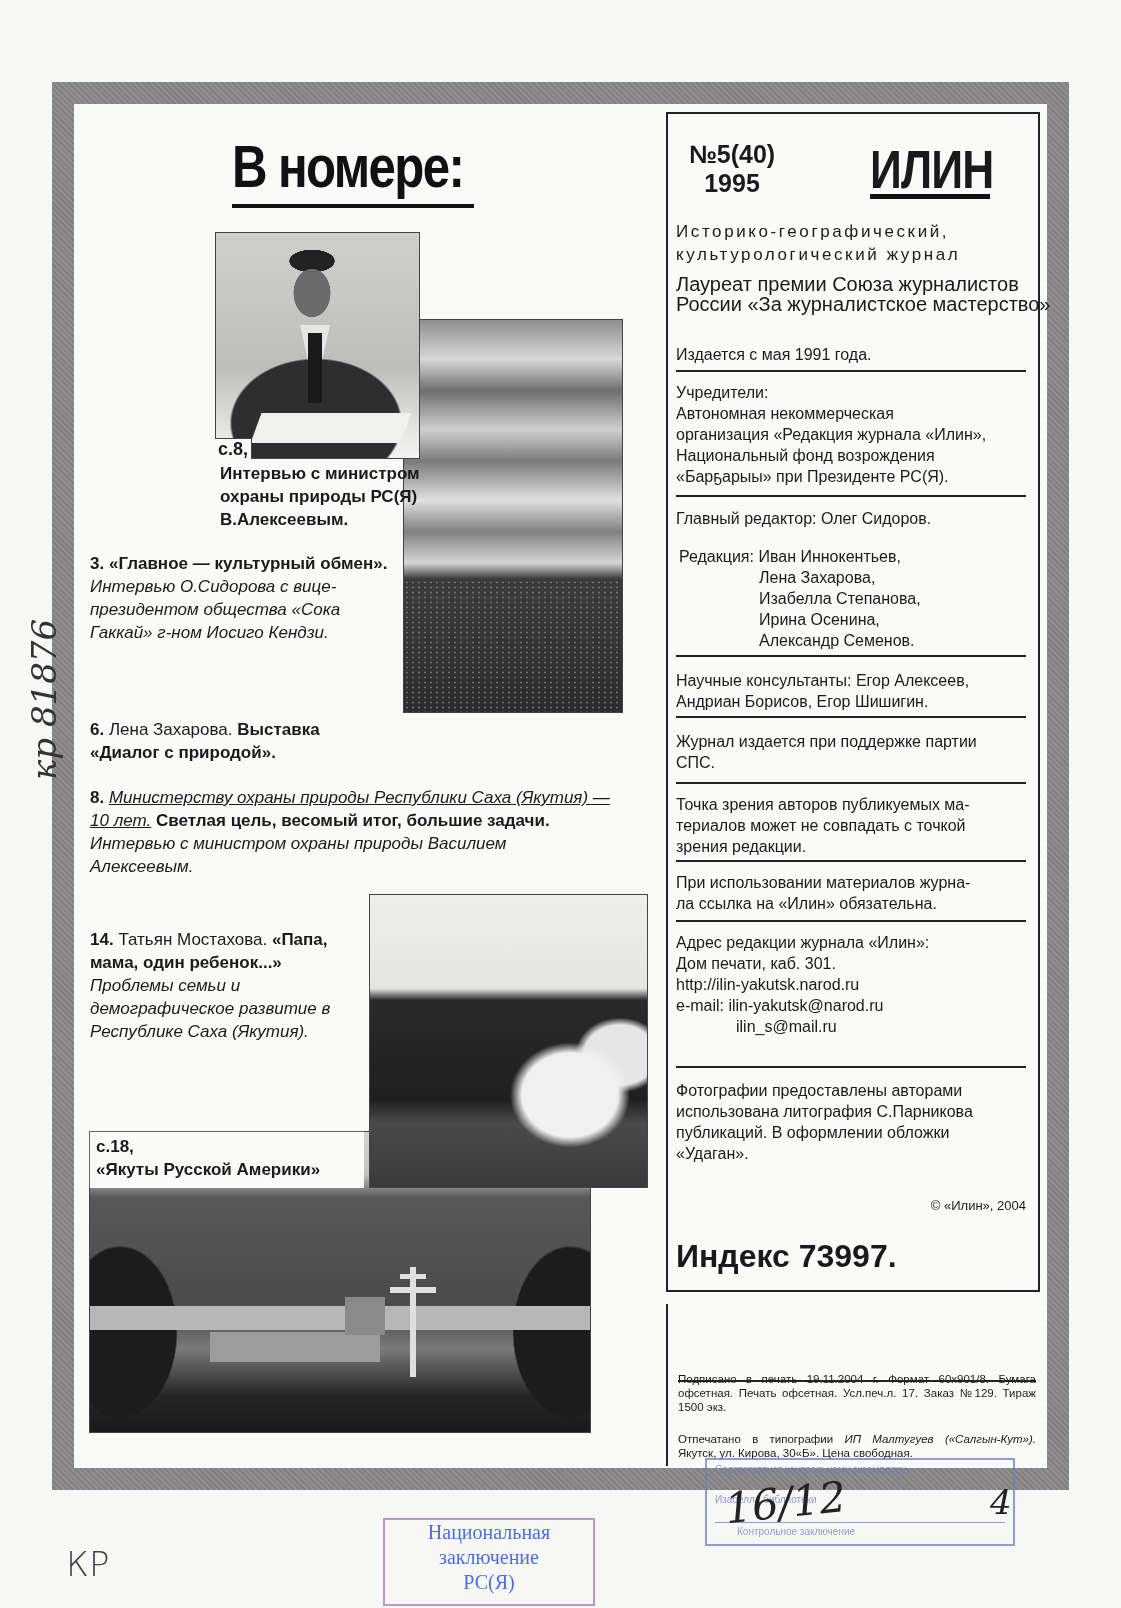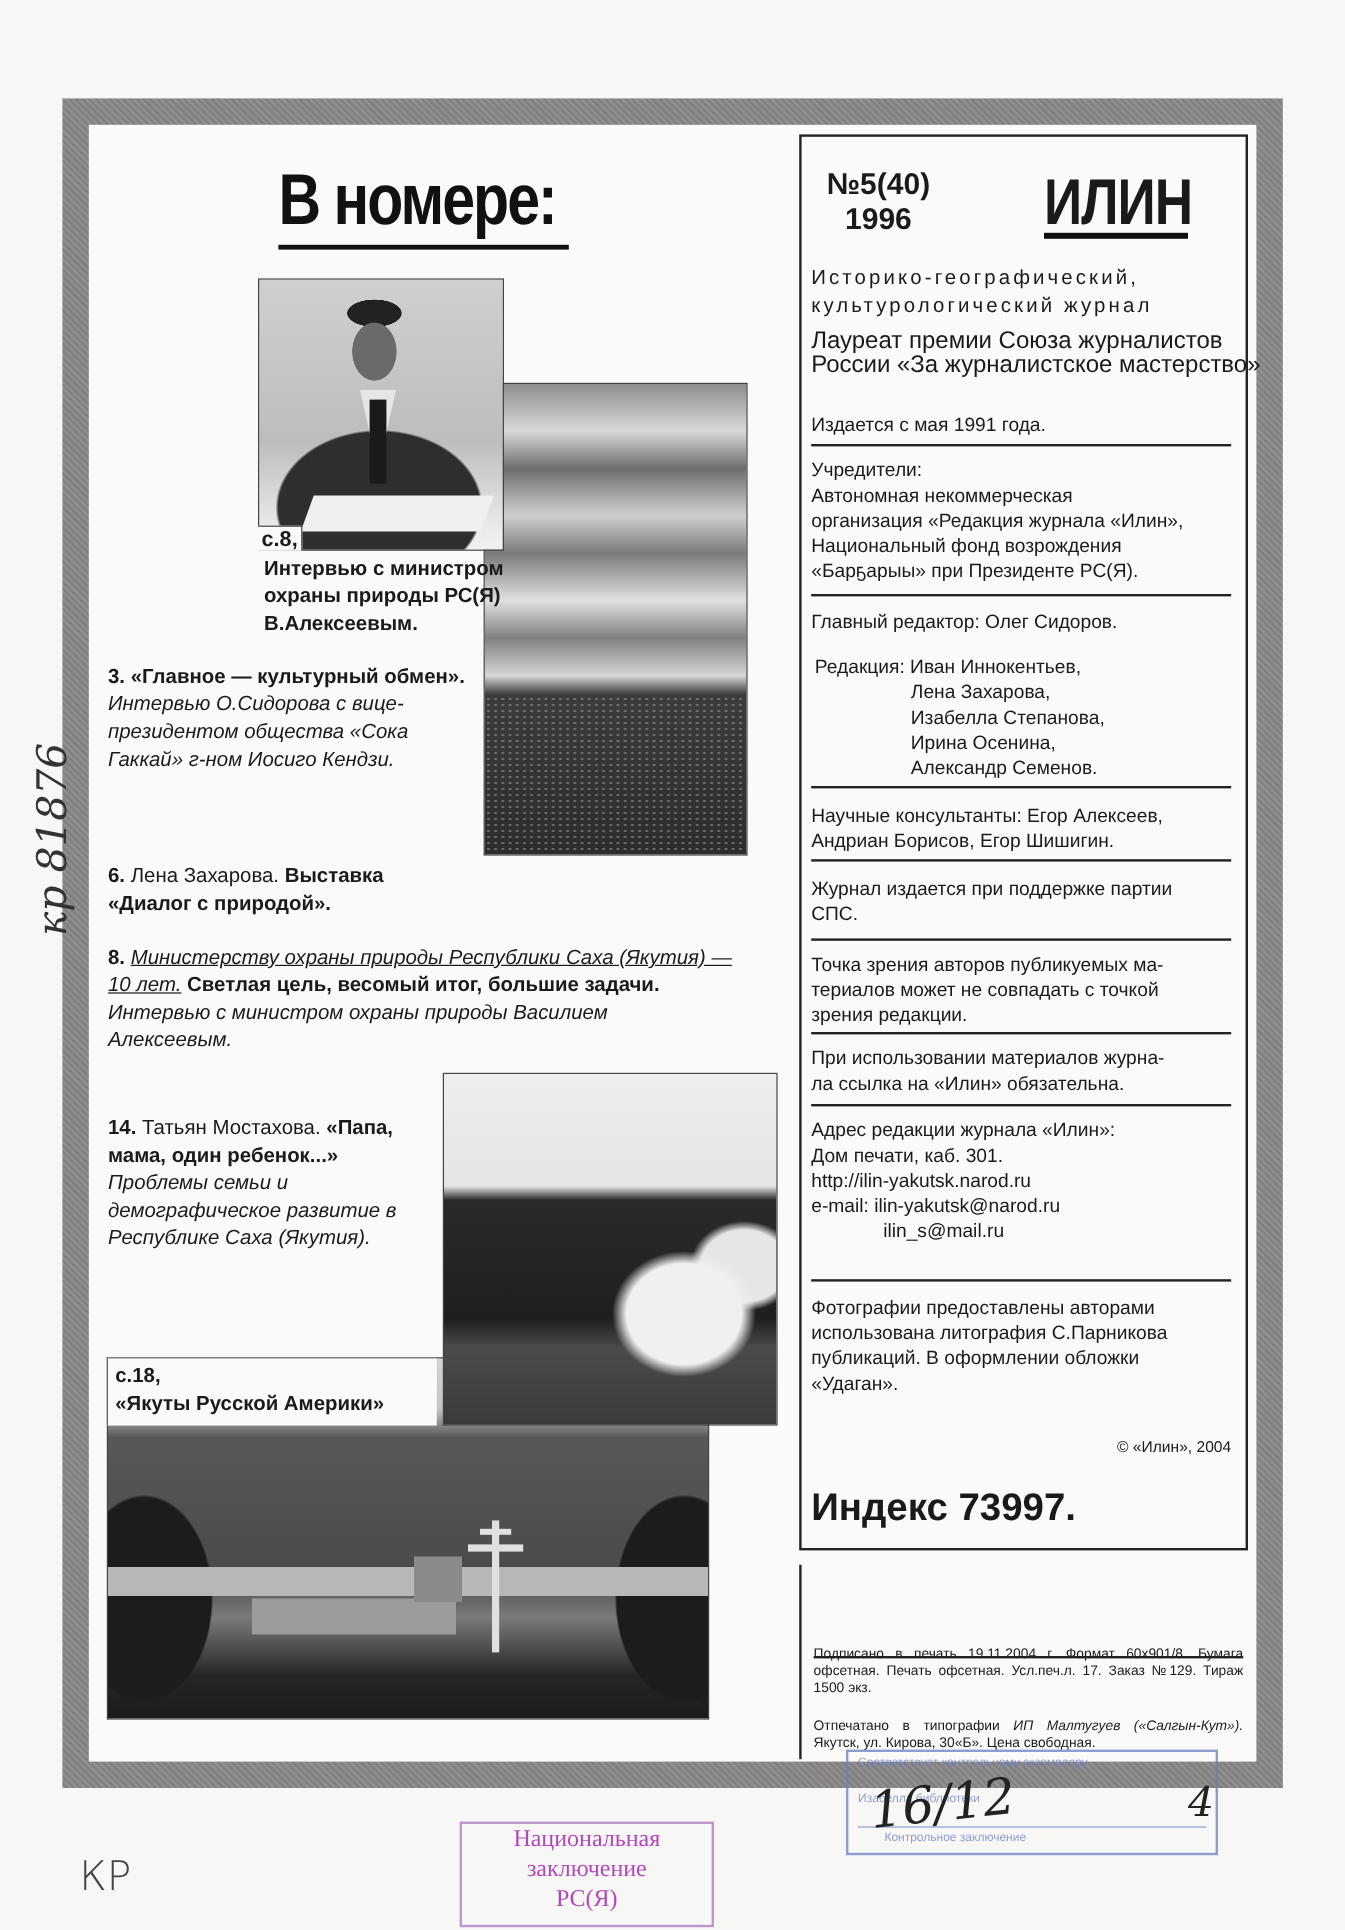--- a/index.html
+++ b/index.html
@@ -103,21 +103,21 @@
   .rule { position: absolute; left: 676px; width: 350px; height: 2px; background: #222; }
   .indent-names { padding-left: 80px; display: block; }
   .copy { position: absolute; left: 900px; top: 1198px; font-size: 13px; width: 126px; text-align: right; }
   .index { position: absolute; left: 676px; top: 1236px; font-weight: bold; font-size: 32px; line-height: 40px; }
   .imprint-line { position: absolute; left: 666px; top: 1304px; width: 2px; height: 162px; background: #222; }
   .imprint { position: absolute; left: 678px; font-size: 11.5px; line-height: 14px; width: 358px; text-align: justify; margin-top: 44px; }
   .imprint-rule { position: absolute; left: 678px; top: 1380px; width: 358px; height: 2px; background: #222; }
   
   .stamp-lib {
     position: absolute; left: 383px; top: 1518px; width: 208px; height: 84px; border: 2px solid #b07ec4;
-    color: #a21caf; font-family: "Liberation Serif", serif; font-size: 20px; line-height: 25px; text-align: center; opacity: 0.8;
+    color: #1d4ed8; font-family: "Liberation Serif", serif; font-size: 20px; line-height: 25px; text-align: center; opacity: 0.8;
   }
   .stamp-check {
     position: absolute; left: 705px; top: 1458px; width: 306px; height: 84px; border: 2px solid #6a7fc2;
     color: #6a7fc2; font-size: 10px; opacity: 0.75;
   }
   .stamp-check .l1 { position: absolute; left: 8px; top: 4px; }
   .stamp-check .l2 { position: absolute; left: 8px; top: 34px; }
   .stamp-check .l3 { position: absolute; left: 30px; top: 66px; }
   .stamp-check .line { position: absolute; left: 8px; right: 8px; top: 62px; height: 1px; background: #6a7fc2; }
   .hand-date { position: absolute; left: 725px; top: 1478px; font-family: "DejaVu Serif", serif; font-style: italic; font-size: 42px; color: #222; transform: rotate(-6deg); }
@@ -186,21 +186,21 @@
 </div>
 <div class="church-caption-box"></div>
 <div class="church-caption">
   <div>с.18,</div>
   <div>«Якуты Русской Америки»</div>
 </div>
 
 <div class="masthead-box"></div>
 <div class="issue">
   <div>№5(40)</div>
-  <div>1996</div>
+  <div>1995</div>
 </div>
 <div class="brand">ИЛИН</div>
 <div class="brand-rule"></div>
 
 <div class="subtitle">
   <div>Историко-географический,</div>
   <div>культурологический журнал</div>
 </div>
 <div class="laureate">
   <div>Лауреат премии Союза журналистов</div>

